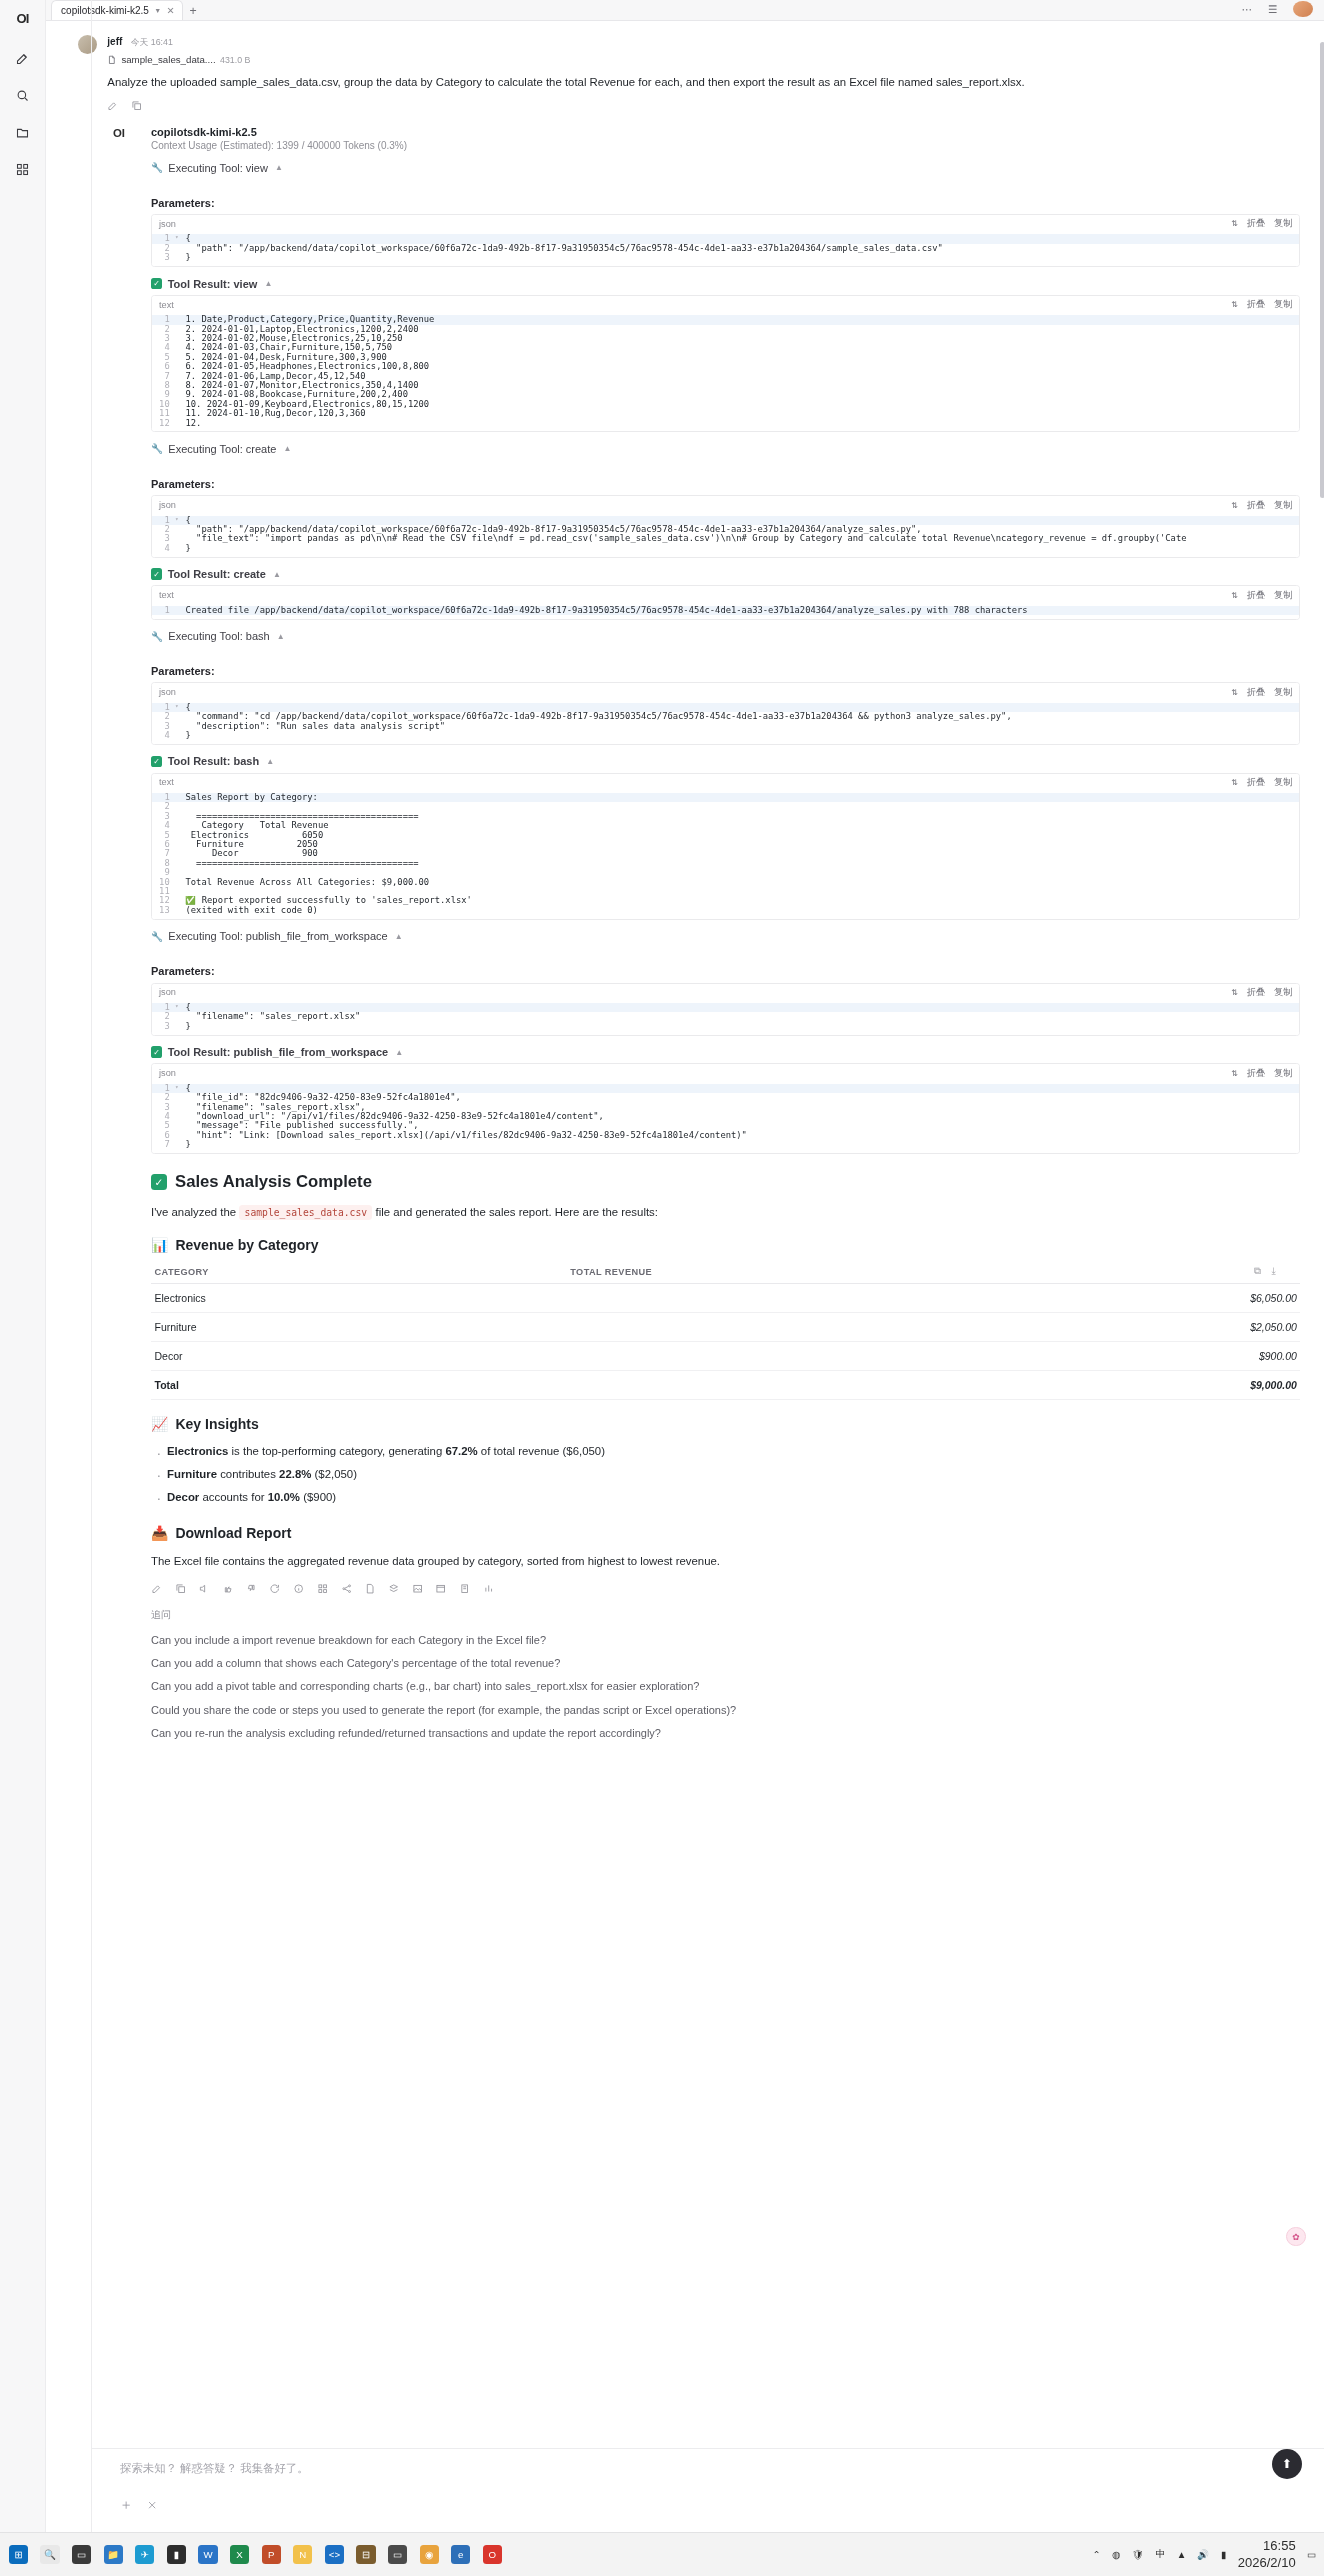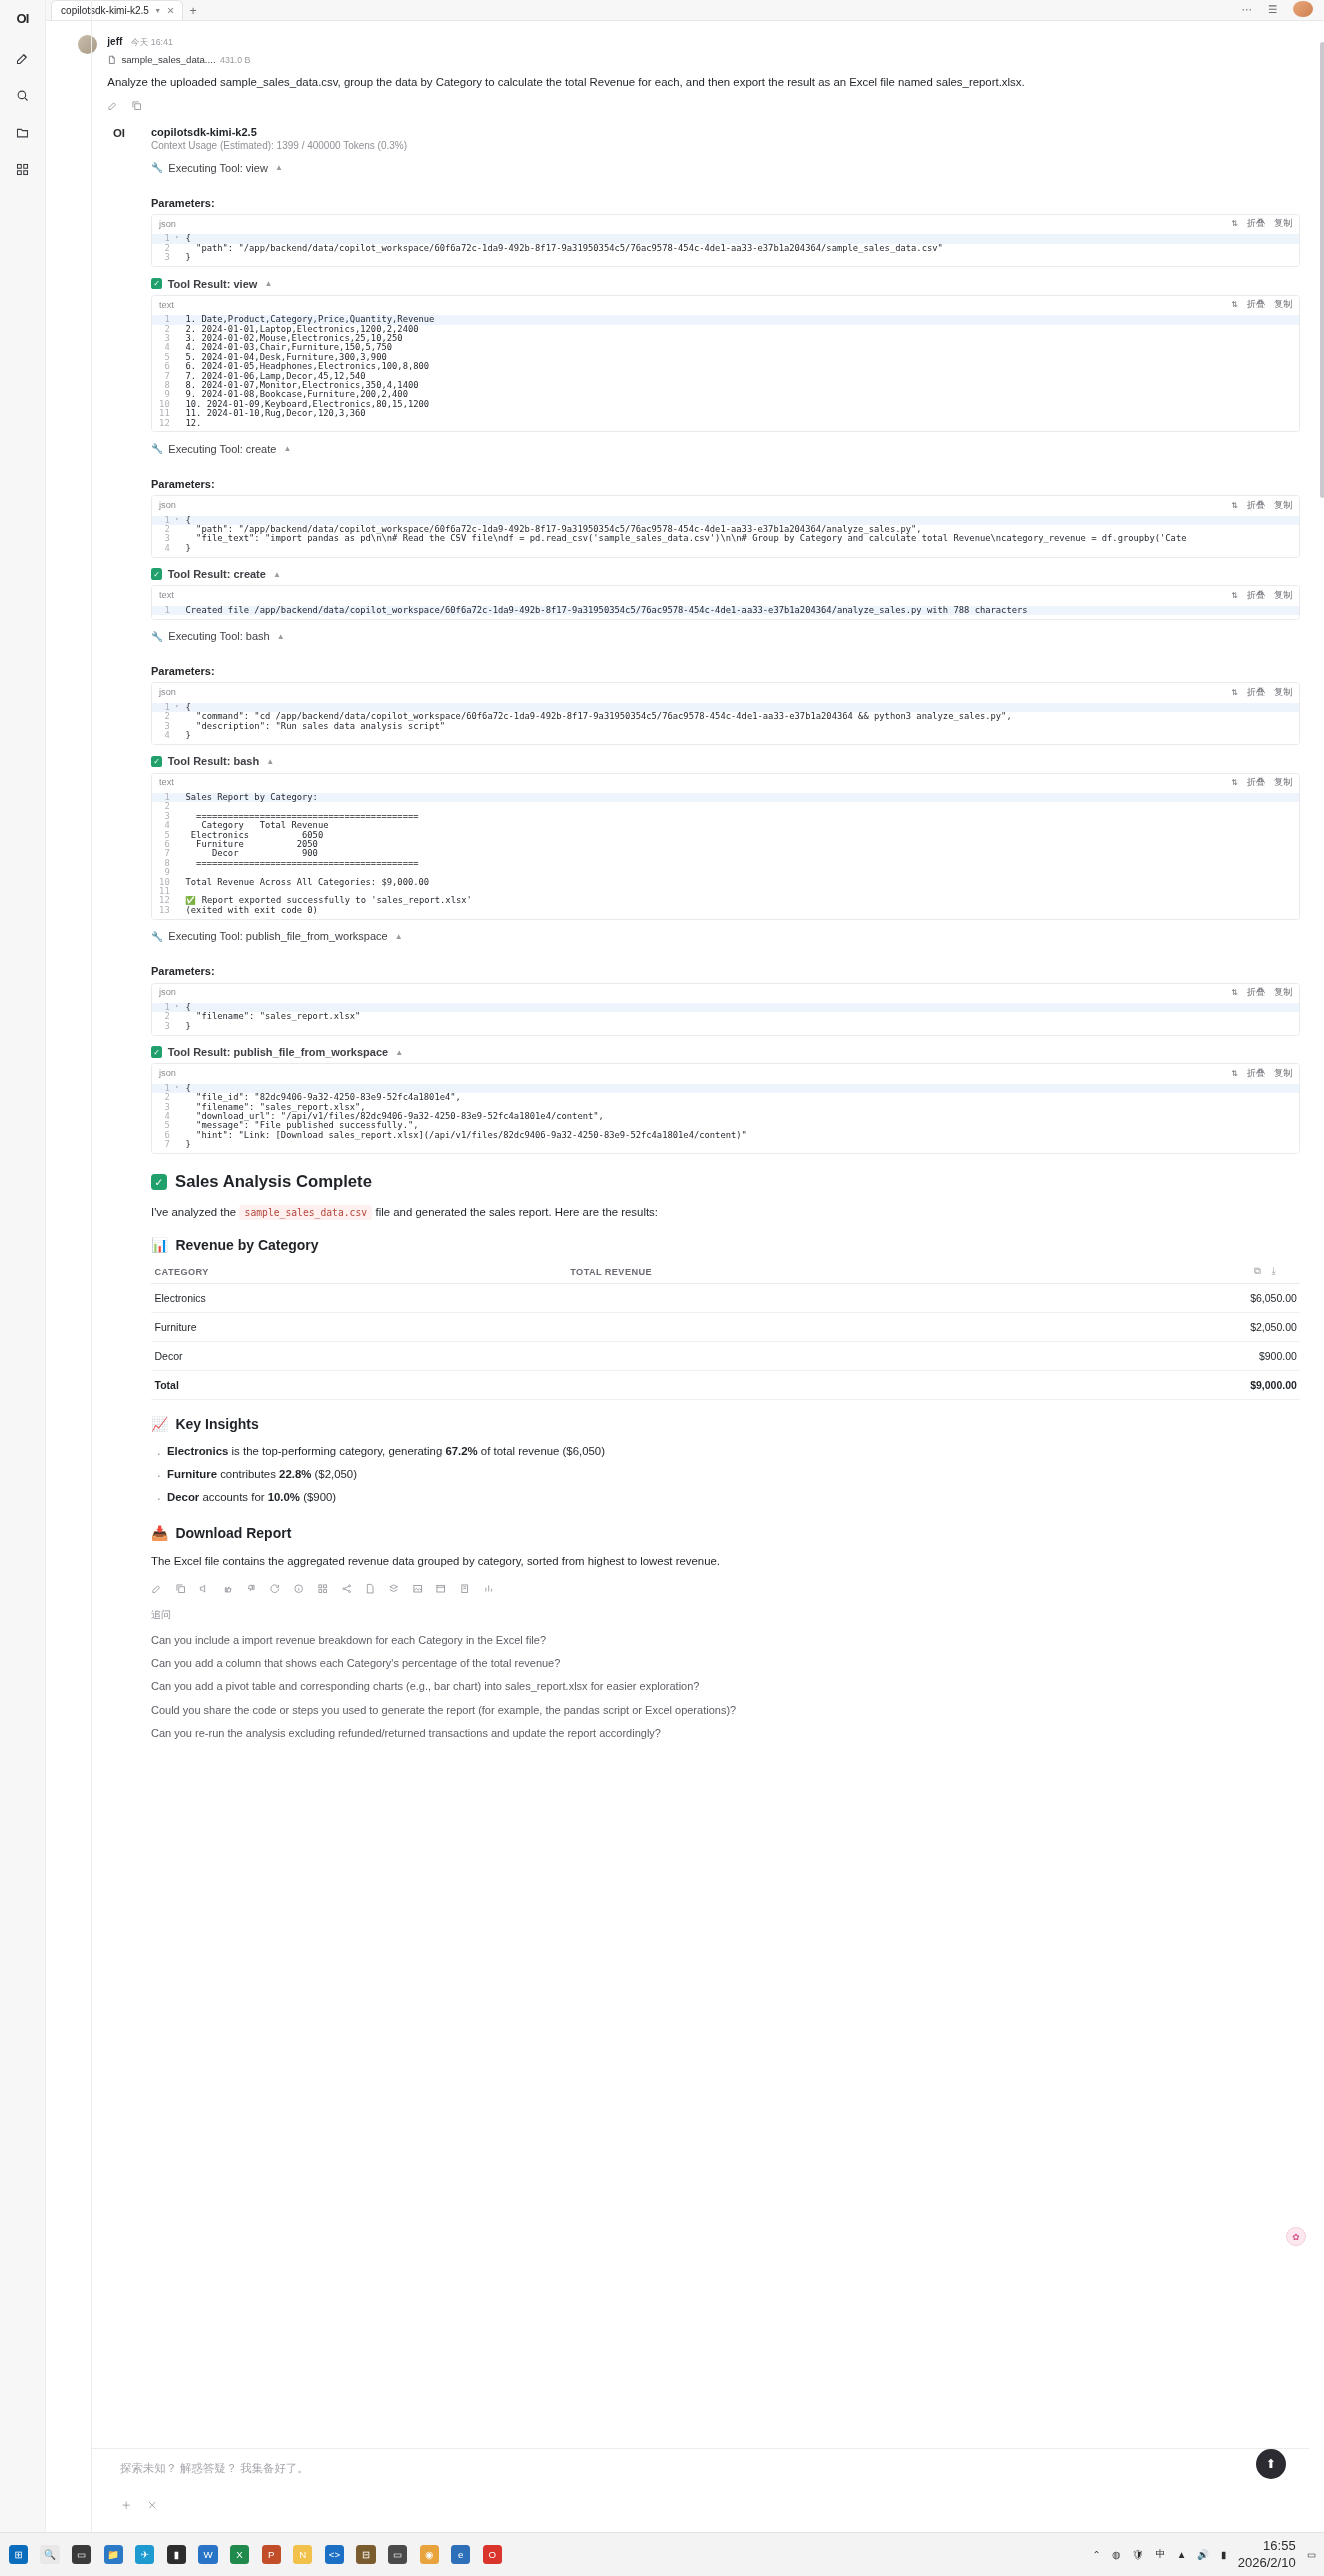--- a/index.html
+++ b/index.html
@@ -131,39 +131,39 @@
     font-family:"DejaVu Sans Mono", monospace; font-size:9.7px;
     background:#fdf0ef; color:#b3453b; padding:1.8px 5.3px; border-radius:3.5px;
   }
   .h2 { font-size:14px; font-weight:700; margin-top:16px; display:flex; align-items:center; gap:7px;}
 
   table.rev { width:100%; border-collapse:collapse; margin-top:8.8px; font-size:10.5px;}
   table.rev th {
     text-align:left; font-size:9.2px; letter-spacing:0.4px; color:#6b6b73; font-weight:700;
     padding:5.3px 3.5px; border-bottom:0.9px solid #e9e9ec;
   }
-  table.rev th.r, table.rev td.r { text-align:right; }
+  table.rev th.r, table.rev td.r { text-align:right;font-style:italic; }
   table.rev td { padding:8px 3.5px; border-bottom:0.9px solid #f0f0f2; color:#1f2328;}
   table.rev tr.total td { font-weight:700; }
   .tbl-tools { position:absolute; right:24.6px; display:flex; gap:10.5px; color:#9b9ba1; font-size:9.7px;}
 
   ul.insights { margin:8.8px 0 0 0; padding-left:16px; }
   ul.insights li { font-size:11.4px; line-height:2.0; color:#1f2328; list-style:none; position:relative;}
   ul.insights li:before { content:"·"; position:absolute; left:-10.5px; color:#9b9ba1; font-size:14px; top:-1.8px;}
   .dl-link { color:#1a66c9; text-decoration:underline; font-weight:700; font-size:11.4px; }
 
   .toolrow { display:flex; gap:12.3px; margin-top:12.3px; color:#8d8d94; align-items:center;}
   .toolrow svg { width:11.4px; height:11.4px; }
 
   .followup-label { font-size:10px; color:#8f8f96; margin-top:14px; }
   .followup { font-size:11px; color:#5d5d65; margin-top:11.4px; }
 
   
   .composer {
-    position:absolute; left:46px; right:16px; bottom:44px; height:84px;
+    position:absolute; left:46px; right:0; bottom:44px; height:84px;
     border-top:0.9px solid #ececee; background:#fff; padding:12.3px 24.6px 0 28px;
   }
   .composer .ph { font-size:11.4px; color:#a6a6ad; }
   .composer .cicons { display:flex; gap:14px; margin-top:23px; color:#9a9aa1; }
   .composer .cicons svg { width:12.3px;height:12.3px; }
   .fab {
     position:absolute; right:23px; bottom:53px;
     width:30px;height:30px;border-radius:50%;
     background:#2b2b31; color:#fff; display:flex;align-items:center;justify-content:center;
     font-size:12.3px;

